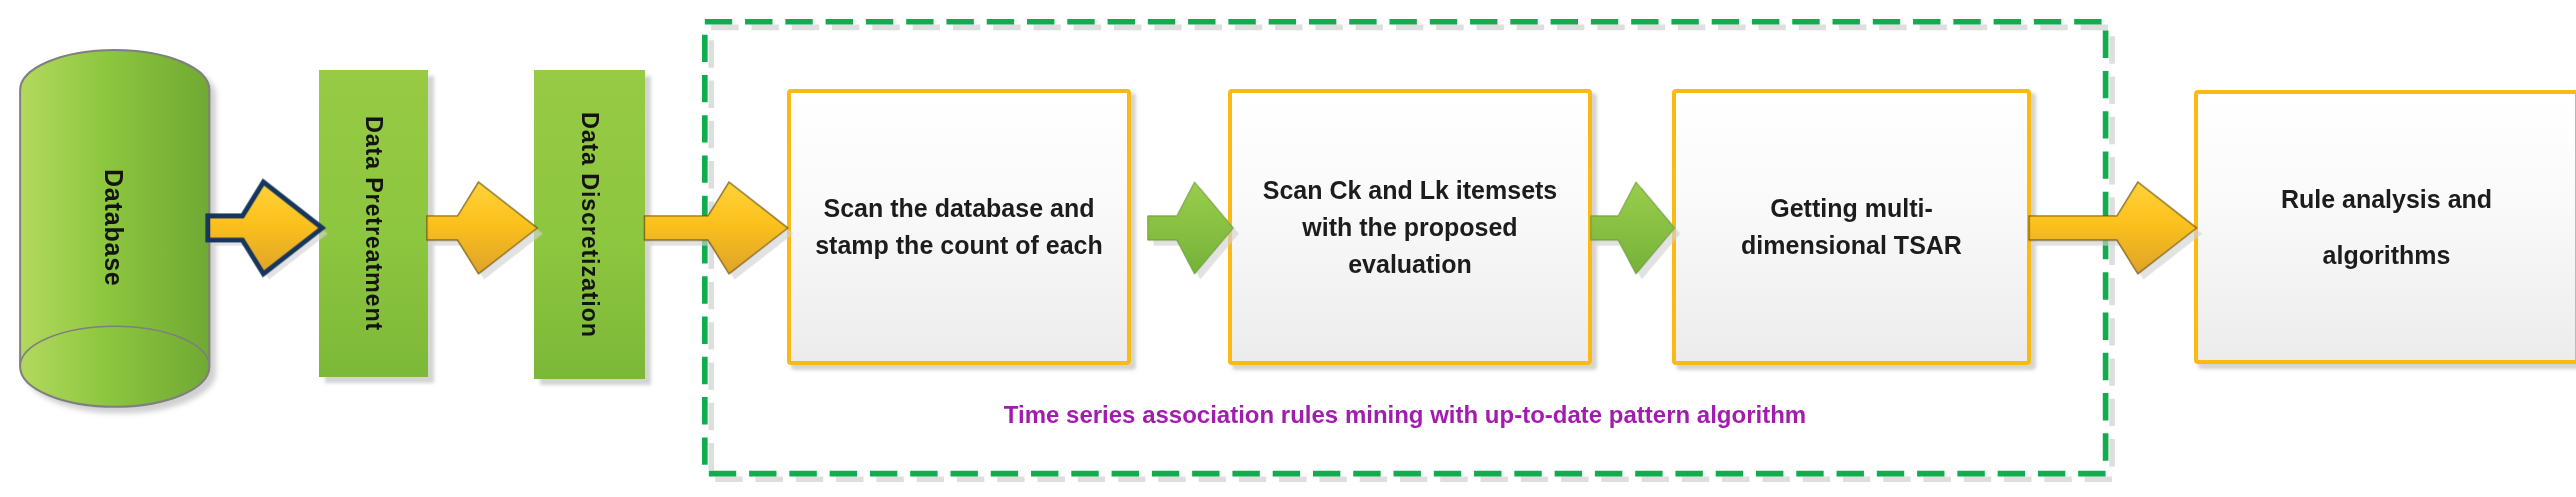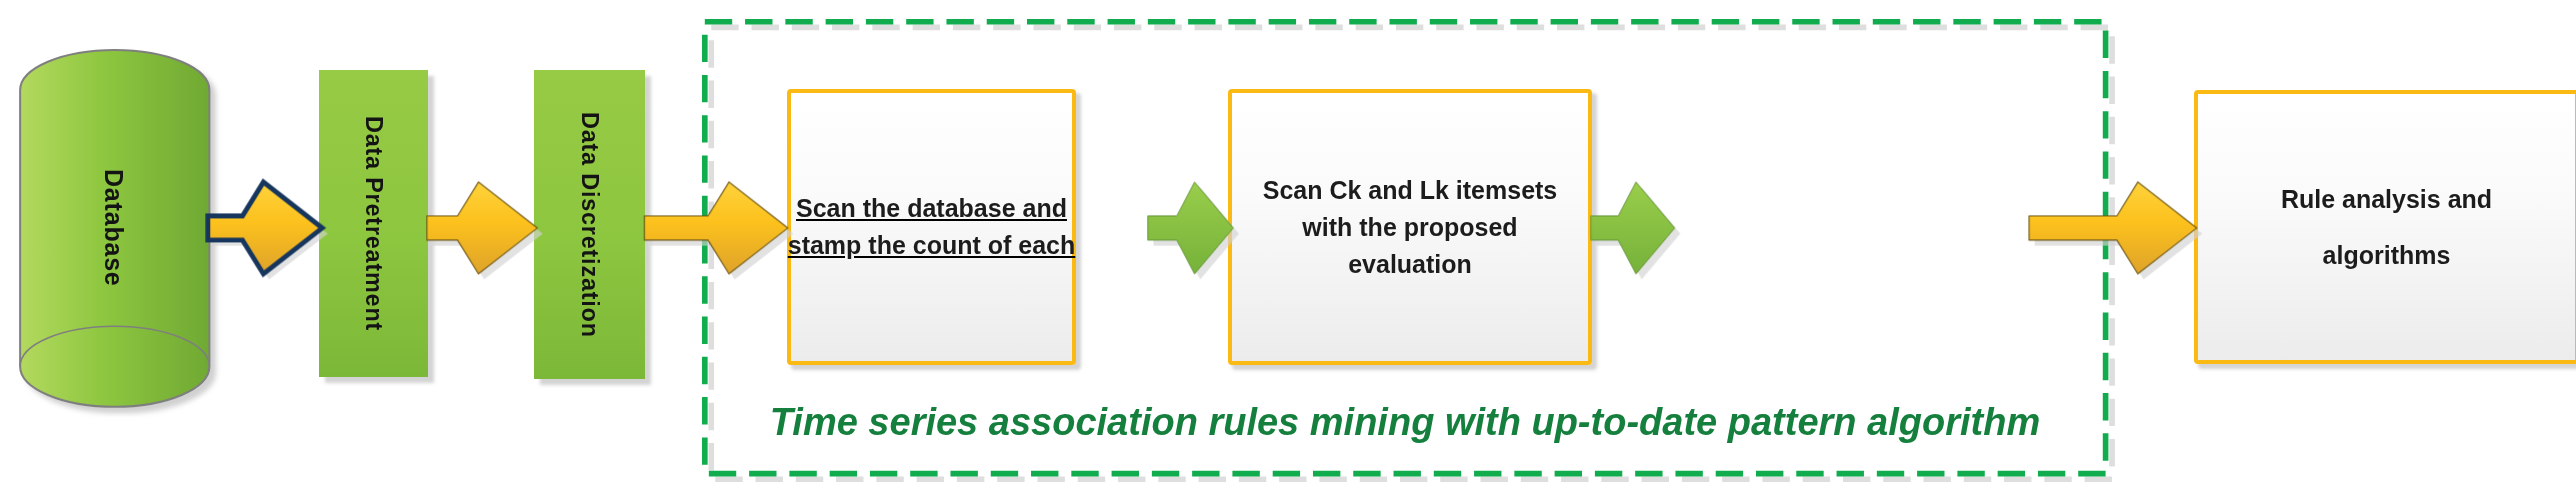--- a/index.html
+++ b/index.html
@@ -41,22 +41,22 @@
   }
   .pbox .line{
     font-weight:bold;font-size:25px;line-height:37px;color:#1c1c1c;
     white-space:nowrap;text-align:center;
   }
   .pbox-rule{top:90px;height:274px;}
   
   .caption{
     position:absolute;left:704px;top:401px;width:1402px;
     text-align:center;
-    font-weight:bold;font-style:italic;font-size:38px;
-    color:#15803d;white-space:nowrap;
+    font-weight:bold;font-size:24px;
+    color:#a21caf;white-space:nowrap;
   }
 </style>
 </head>
 <body>
 
 <div class="stage">
 
   <svg class="layer" width="2576" height="497" viewBox="0 0 3196 617">
     <defs>
       <linearGradient id="cylGrad" x1="0" y1="0" x2="1" y2="0">
@@ -84,31 +84,35 @@
   </div>
 
   <div class="vbox" style="left:319px;top:70px;width:109px;height:307px;">
     <span class="vlabel">Data Pretreatment</span>
   </div>
 
   <div class="vbox" style="left:534px;top:70px;width:111px;height:309px;">
     <span class="vlabel">Data Discretization</span>
   </div>
 
-  <div class="pbox" style="left:787px;width:289px;text-decoration:underline;">
+  <div class="pbox" style="left:787px;width:344px;">
     <span class="line">Scan the database and</span>
     <span class="line">stamp the count of each</span>
   </div>
 
   <div class="pbox" style="left:1228px;width:364px;">
     <span class="line">Scan Ck and Lk itemsets</span>
     <span class="line">with the proposed</span>
     <span class="line">evaluation</span>
   </div>
 
+  <div class="pbox" style="left:1672px;width:359px;">
+    <span class="line">Getting multi-</span>
+    <span class="line">dimensional TSAR</span>
+  </div>
 
   <div class="pbox pbox-rule" style="left:2194px;width:385px;gap:19px;">
     <span class="line">Rule analysis and</span>
     <span class="line">algorithms</span>
   </div>
 
   <div class="caption">Time series association rules mining with up-to-date pattern algorithm</div>
 
   <svg class="layer" width="2576" height="497" viewBox="0 0 3196 617">
     <defs>

